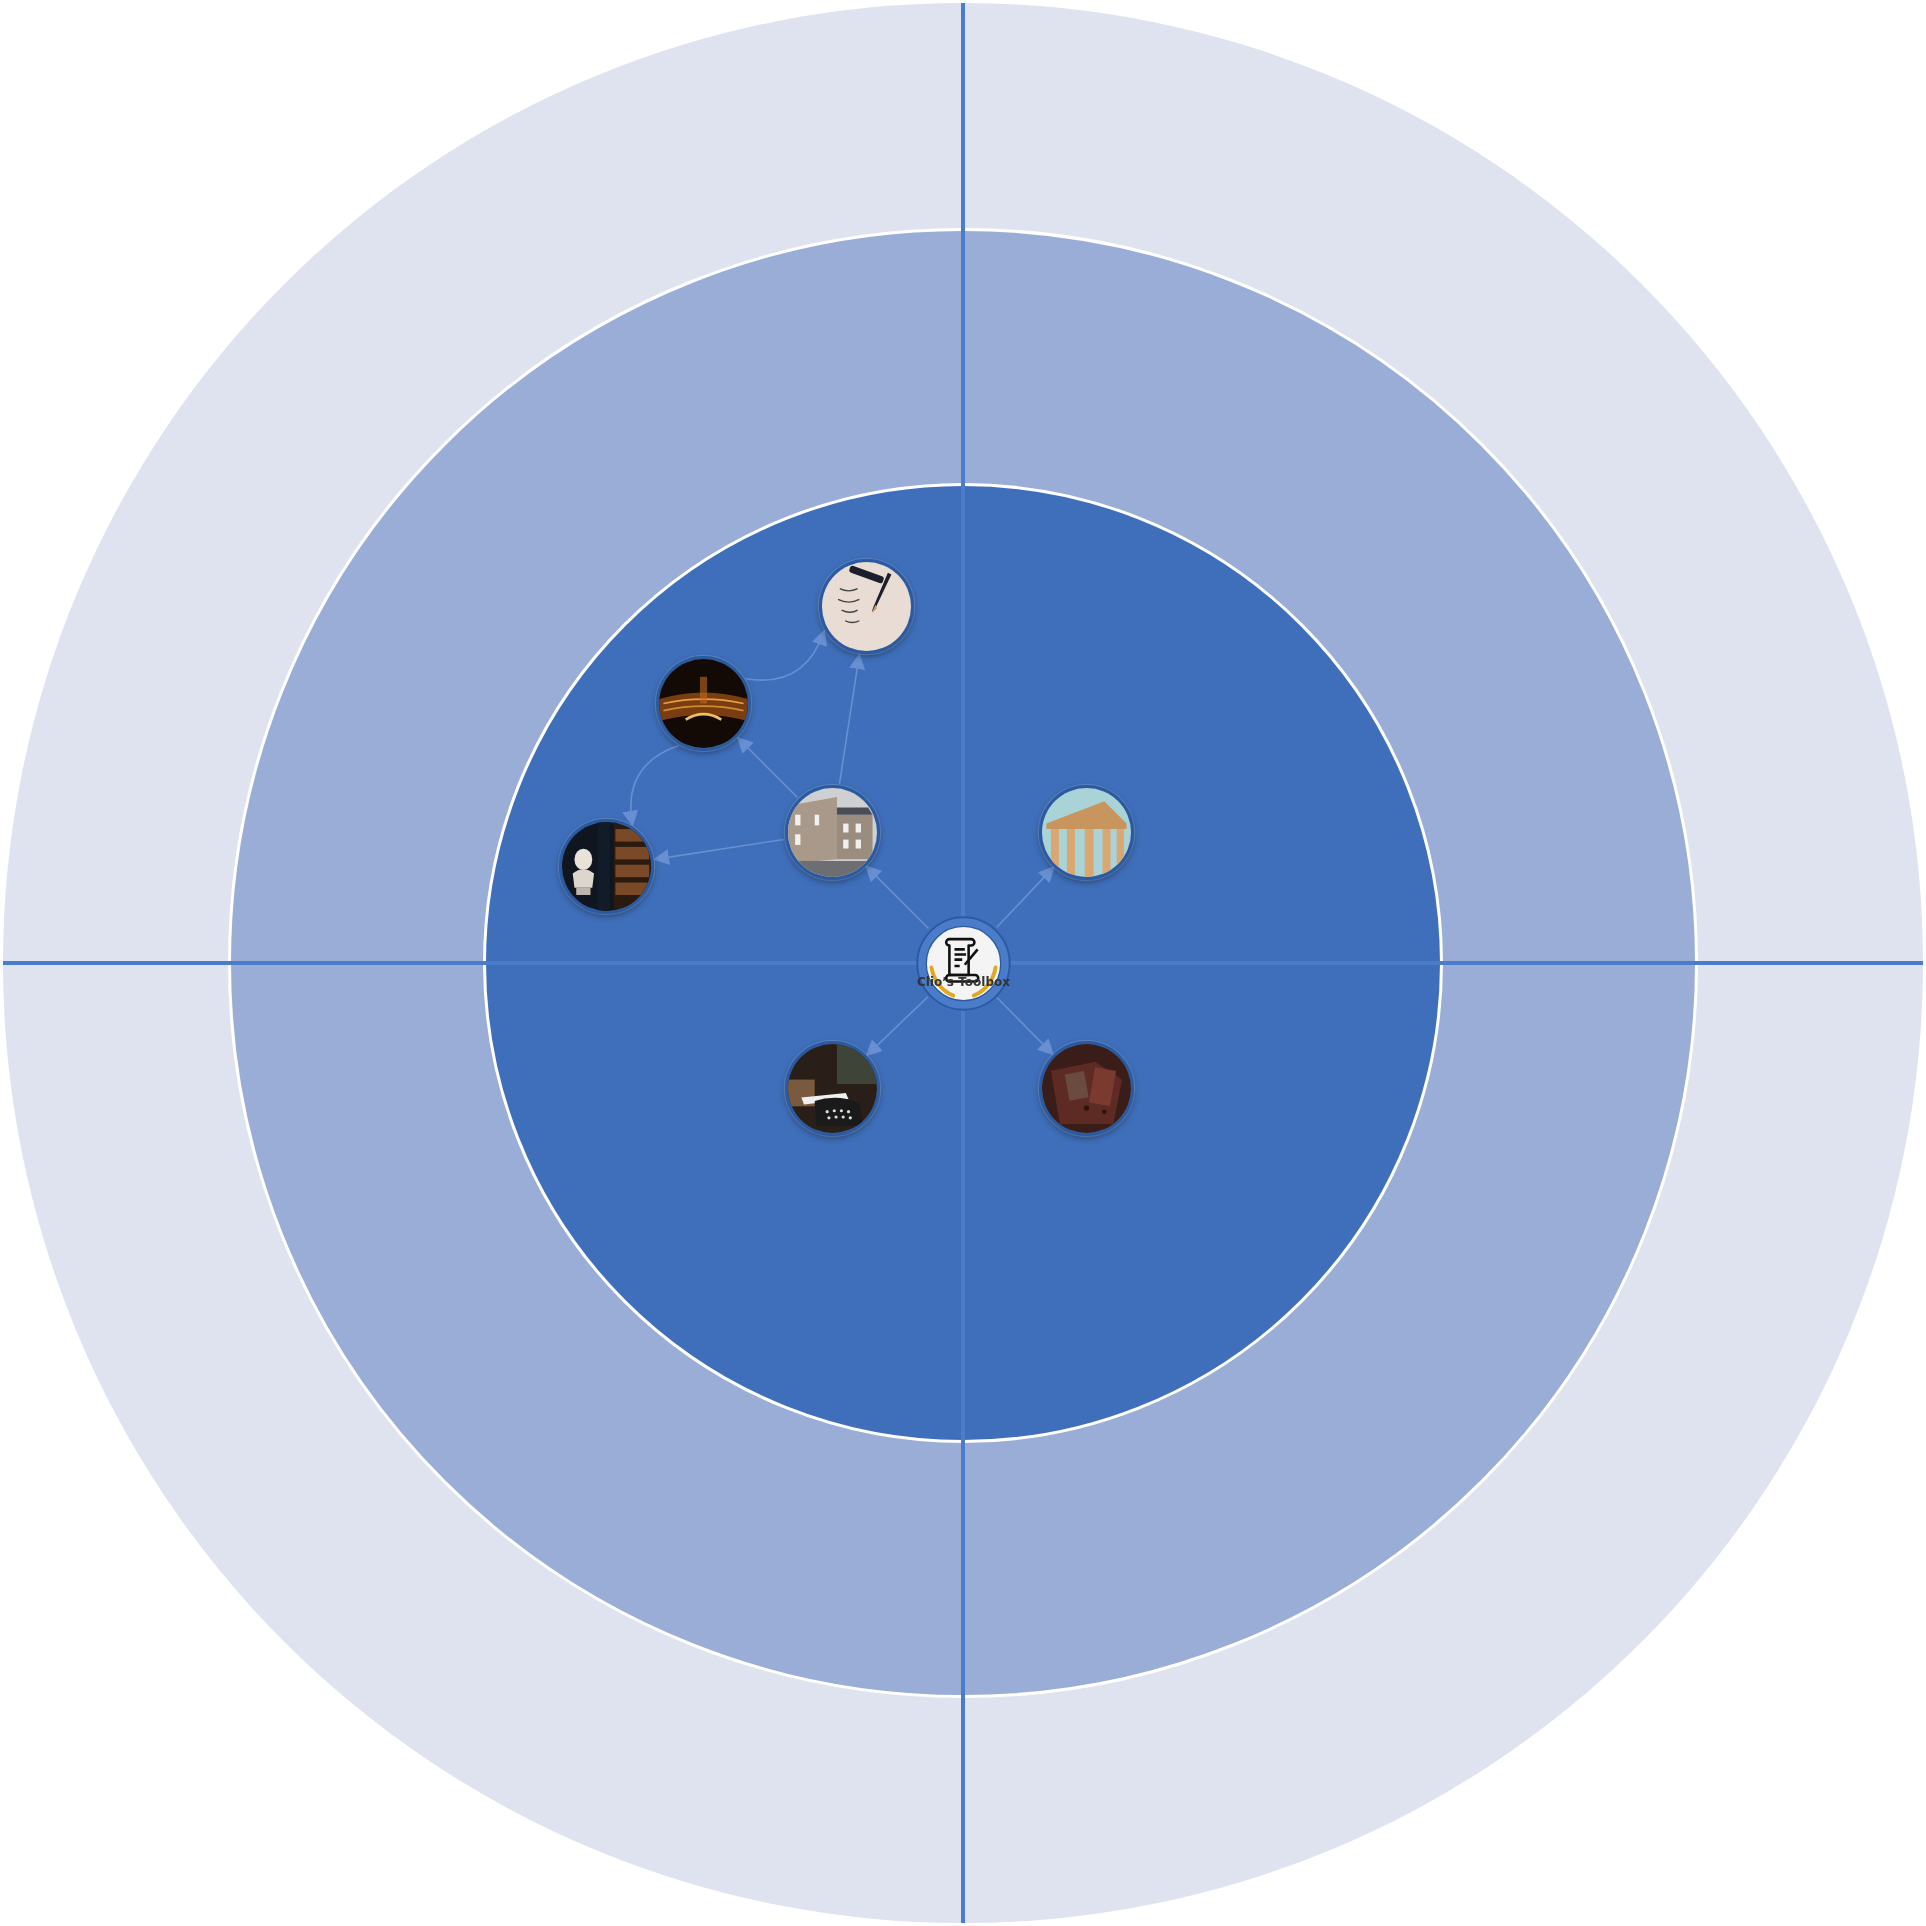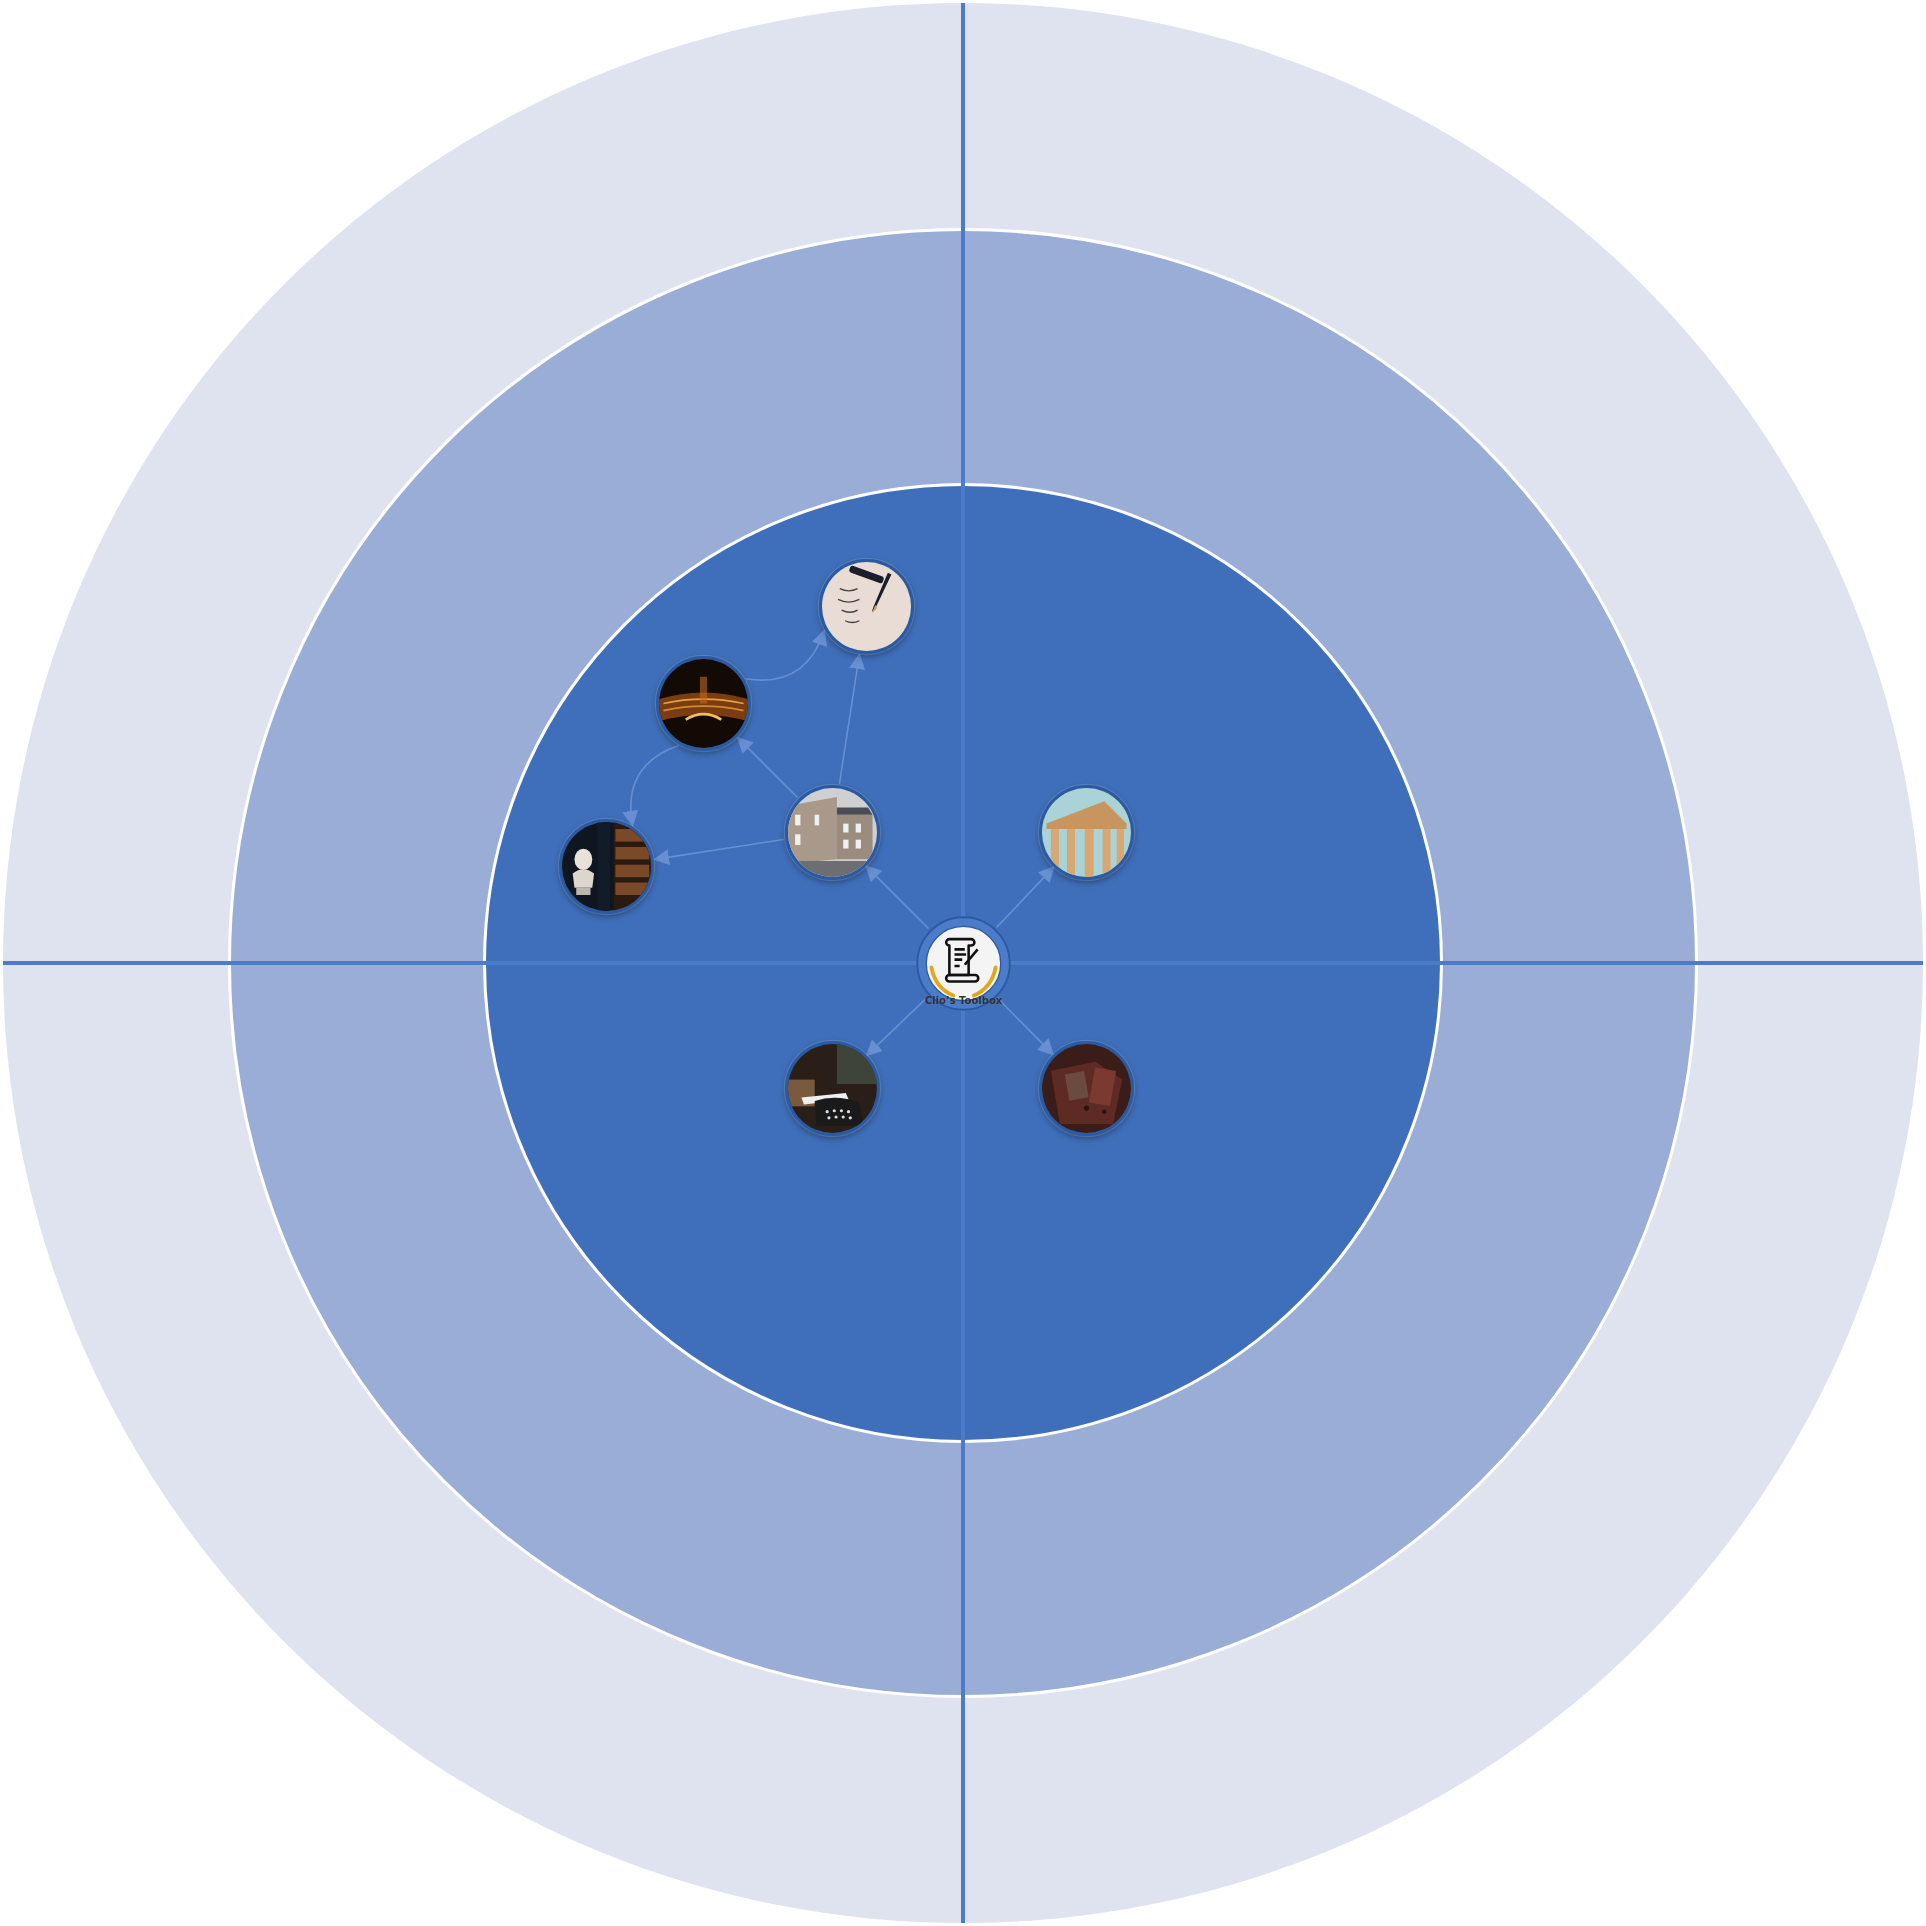--- a/index.html
+++ b/index.html
@@ -147,16 +147,16 @@
         <path d="M24 80 Q30 112 58 124"></path>
         <path d="M124 80 Q118 112 90 124"></path>
       </g>
       <g fill="none" stroke="#111" stroke-width="4" stroke-linejoin="round">
         <path d="M52 36 h34 a5 5 0 0 1 0 10 h-4 v46 h-30 v-46 a5 5 0 0 1 0 -10 z"></path>
         <path d="M52 92 h40 a5 5 0 0 1 0 10 h-40 a5 5 0 0 1 0 -10 z"></path>
         <path d="M60 52 h16 M60 60 h18 M60 68 h12 M60 78 h8"></path>
         <path d="M96 52 L76 76"></path>
       </g>
     </svg>
-    <div class="logo-label" style="top:79px;font-size:10px;">Clio’s Toolbox</div>
+    <div class="logo-label" style="top:59px;font-size:12px;">Clio’s Toolbox</div>
   </div>
 </div>
 
 
 </body></html>

